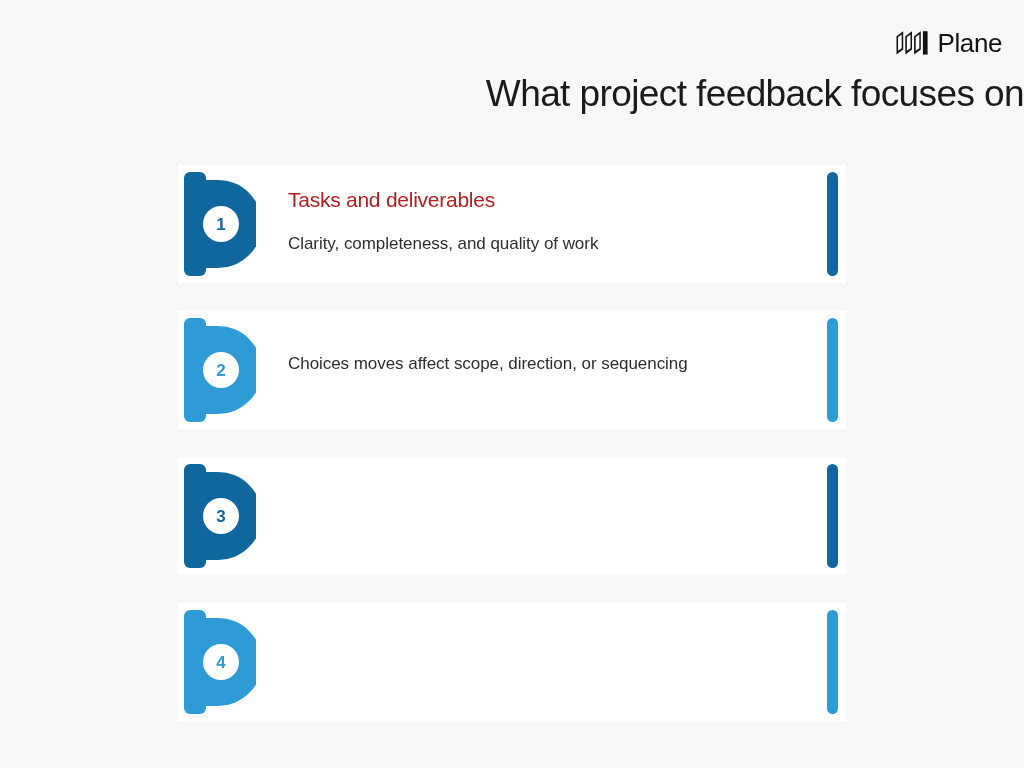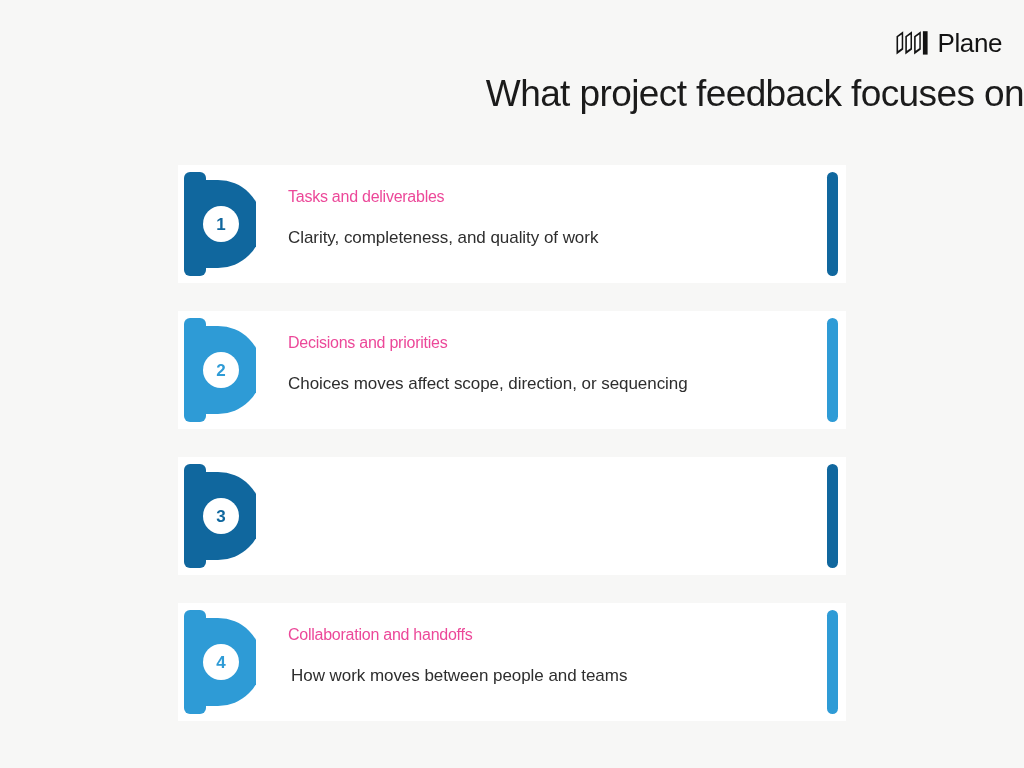--- a/index.html
+++ b/index.html
@@ -108,23 +108,23 @@
 
   
   .card-body {
     margin-left: 110px;
     padding-top: 22px;
     padding-right: 60px;
     width: 100%;
   }
 
   .card-title {
-    font-size: 16px;
-    font-weight: 400;
-    color: #ec4899;
+    font-size: 21px;
+    font-weight: 400;
+    color: #b91c1c;
     letter-spacing: -0.25px;
     line-height: 1.25;
     margin-bottom: 11px;
   }
 
   .card-desc {
     font-size: 17px;
     font-weight: 400;
     color: #2e2e2e;
     letter-spacing: -0.05px;
@@ -189,21 +189,20 @@
     <div class="marker">
       <svg viewBox="0 0 72 104" xmlns="http://www.w3.org/2000/svg">
         <rect x="0" y="0" width="22" height="104" rx="6" fill="#2e9bd6"></rect>
         <path d="M14 8 H34 A44 44 0 0 1 34 96 H14 Z" fill="#2e9bd6"></path>
       </svg>
       <div class="marker-num">
         <span style="color:#2e9bd6;">2</span>
       </div>
     </div>
     <div class="card-body">
-      <div class="card-title">Decisions and priorities</div>
       <div class="card-desc">Choices moves affect scope, direction, or sequencing</div>
     </div>
     <div class="accent-bar" style="background:#2e9bd6;"></div>
   </div>
 
   <div class="card card-3">
     <div class="marker">
       <svg viewBox="0 0 72 104" xmlns="http://www.w3.org/2000/svg">
         <rect x="0" y="0" width="22" height="104" rx="6" fill="#10679e"></rect>
         <path d="M14 8 H34 A44 44 0 0 1 34 96 H14 Z" fill="#10679e"></path>
@@ -220,20 +219,16 @@
   <div class="card card-4">
     <div class="marker">
       <svg viewBox="0 0 72 104" xmlns="http://www.w3.org/2000/svg">
         <rect x="0" y="0" width="22" height="104" rx="6" fill="#2e9bd6"></rect>
         <path d="M14 8 H34 A44 44 0 0 1 34 96 H14 Z" fill="#2e9bd6"></path>
       </svg>
       <div class="marker-num">
         <span style="color:#2e9bd6;">4</span>
       </div>
     </div>
-    <div class="card-body">
-      <div class="card-title">Collaboration and handoffs</div>
-      <div class="card-desc">How work moves between people and teams</div>
-    </div>
     <div class="accent-bar" style="background:#2e9bd6;"></div>
   </div>
 
 </div>
 
 </body></html>

